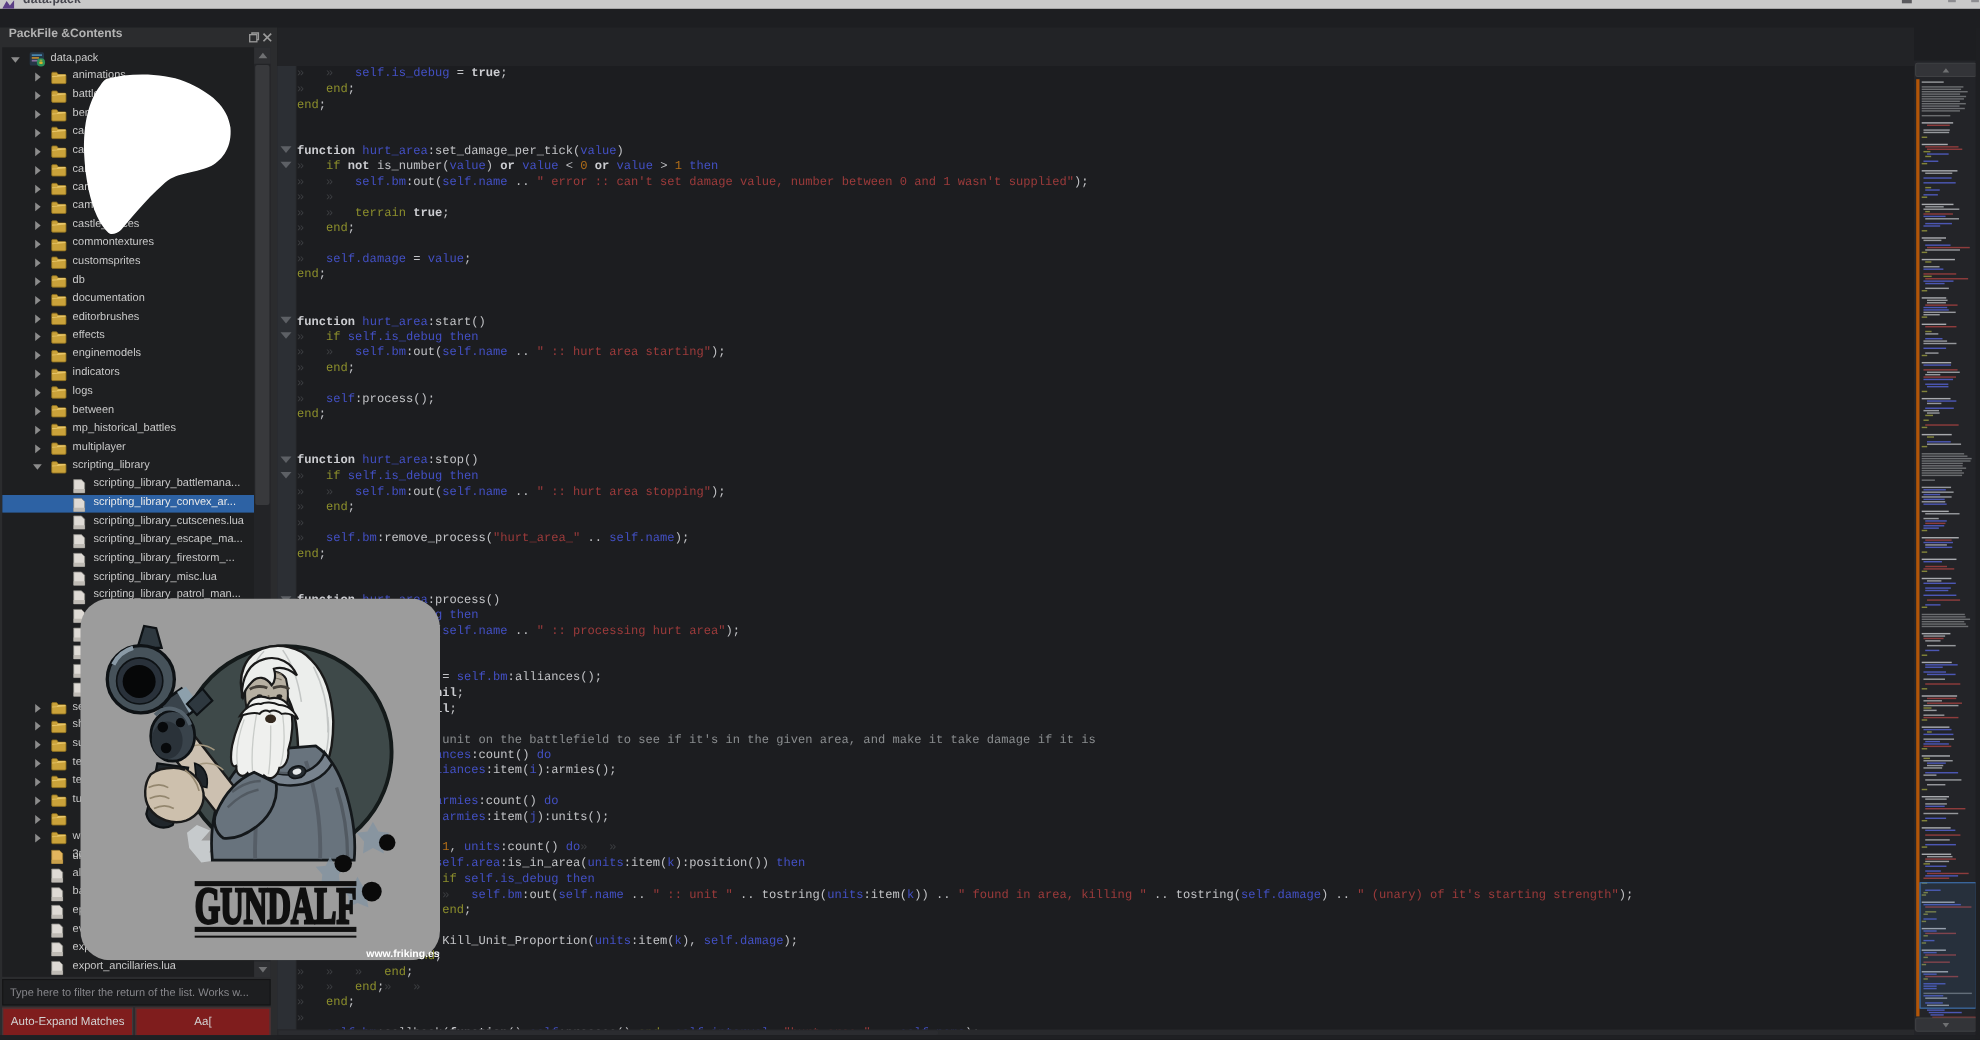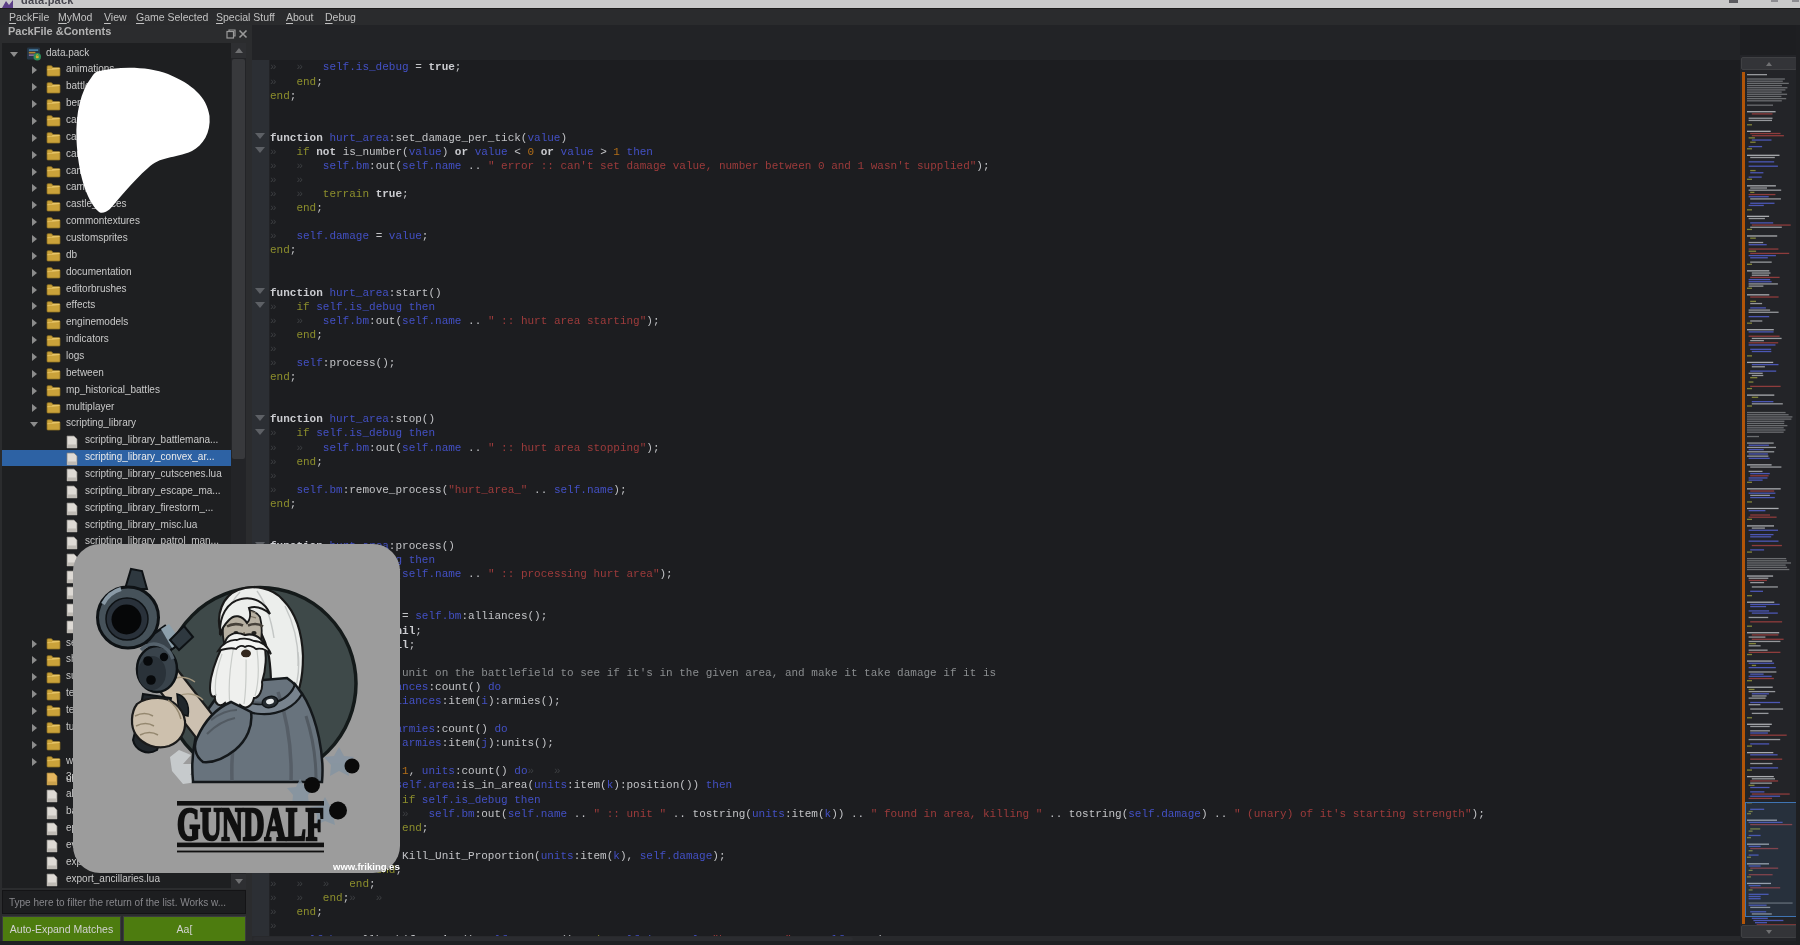--- a/index.html
+++ b/index.html
@@ -22,21 +22,21 @@
 .tlb.sel { color:#eaeaea; }
 .ticn { display:block; }
 
 #tscroll { position:absolute; left:231px; top:18px; width:15px; height:846px; background:#232427; }
 .sbtn { position:absolute; left:0; width:15px; height:15px; background:#2e2f32; }
 .tri-up { position:absolute; left:3.5px; top:5px; width:0; height:0; border-bottom:5px solid #6f7072; border-left:4px solid transparent; border-right:4px solid transparent; }
 .tri-dn { position:absolute; left:3.5px; top:5px; width:0; height:0; border-top:5px solid #6f7072; border-left:4px solid transparent; border-right:4px solid transparent; }
 #thandle { position:absolute; left:1px; top:16px; width:13px; height:400px; background:#38393c; border-radius:2px; }
 
 #filter { position:absolute; left:2px; top:865px; width:244px; height:24px; background:#1d1e20; border:1px solid #141416; color:#87878b; font-size:10px; line-height:23px; padding-left:6px; white-space:nowrap; overflow:hidden; }
-.fbtn { position:absolute; top:891px; height:26px; background:#4d7c0f; border:1px solid #3a3b3d; color:#d2d2d2; font-size:10.5px; text-align:center; line-height:24px; }
+.fbtn { position:absolute; top:891px; height:26px; background:#7f1d1d; border:1px solid #3a3b3d; color:#d2d2d2; font-size:10.5px; text-align:center; line-height:24px; }
 
 #editor { position:absolute; left:252px; top:25px; width:1488px; height:920px; background:#222326; }
 #tabbar { position:absolute; left:0; top:5px; width:1488px; height:29.5px; background:#27282b; }
 #tab { position:absolute; left:2px; top:0; width:262px; height:24px; background:#313236; border:1px solid #3c3d40; border-bottom:none; }
 #tablabel { position:absolute; left:29px; top:5px; font-size:10px; color:#bababb; }
 
 #gutter { position:absolute; left:0; top:34.5px; width:17px; height:876.5px; background:#2c2f34; }
 .fold { position:absolute; left:3px; width:0; height:0; border-top:6px solid #5d6065; border-left:5px solid transparent; border-right:5px solid transparent; }
 
 #code { position:absolute; left:18px; top:34.5px; width:1470px; height:876.5px; background:#1c1d20; font-family:"Liberation Mono",monospace; font-size:11px; line-height:14.08px; padding-top:0.95px; padding-left:0; color:#c2c3c6; overflow:hidden; }
@@ -70,29 +70,20 @@
   <div id="titlebar">
     <svg width="11" height="8" viewBox="0 0 11 8" style="position:absolute;left:2px;top:0">
         <path d="M0 8 L4 1 L7 5 L11 0 L11 8 Z" fill="#5b3f86"></path>
       </svg>
     <div id="titletext">data.pack</div>
     <div style="position:absolute;left:1729px;top:0;width:9px;height:2.5px;background:#5a5a5e"></div>
     <div style="position:absolute;left:1771px;top:0;width:7px;height:1.5px;background:#8c8c90"></div>
     <div style="position:absolute;left:1792px;top:0;width:7px;height:1.5px;background:#8c8c90"></div>
   </div>
 
-  <div id="menubar">
-    <span class="mi" style="left:9px"><u>P</u>ackFile</span>
-    <span class="mi" style="left:58px"><u>M</u>yMod</span>
-    <span class="mi" style="left:104px"><u>V</u>iew</span>
-    <span class="mi" style="left:136px"><u>G</u>ame Selected</span>
-    <span class="mi" style="left:216px"><u>S</u>pecial Stuff</span>
-    <span class="mi" style="left:286px"><u>A</u>bout</span>
-    <span class="mi" style="left:325px"><u>D</u>ebug</span>
-  </div>
 
   <div id="dock">
     <div id="dockhead">PackFile &amp;Contents
       <svg width="10" height="10" viewBox="0 0 10 10" style="position:absolute;left:218px;top:4px">
           <rect x="1" y="2.5" width="6.5" height="6.5" fill="none" stroke="#9a9a9a" stroke-width="1.2"></rect>
           <path d="M3 2.5 V1 H9 V7 H7.5" fill="none" stroke="#9a9a9a" stroke-width="1.2"></path>
         </svg>
       <svg width="10" height="10" viewBox="0 0 10 10" style="position:absolute;left:230px;top:4px">
           <path d="M1.5 1.5 L8.5 8.5 M8.5 1.5 L1.5 8.5" stroke="#9a9a9a" stroke-width="1.6"></path>
         </svg>

